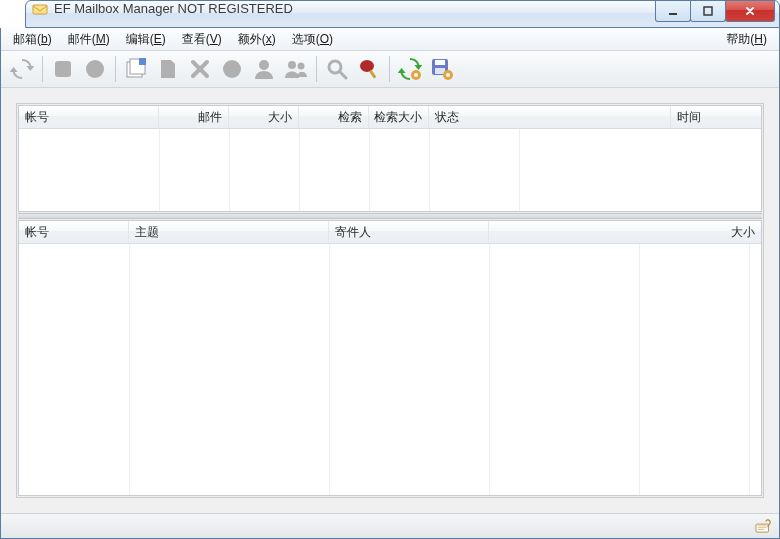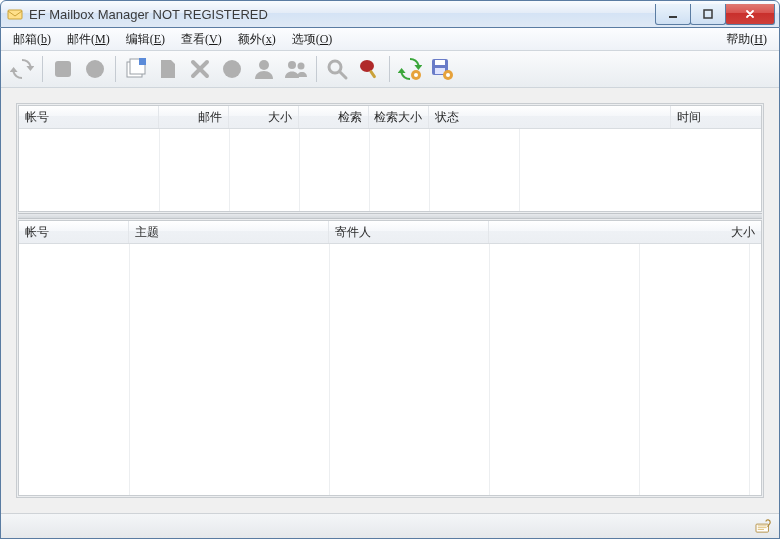--- a/index.html
+++ b/index.html
@@ -14,23 +14,24 @@
   }
 
   
   .titlebar {
     height: 28px;
     background: linear-gradient(to bottom, #f9fcff, #e4ecf7 45%, #d4e3f5 46%, #dfe9f5);
     border: 1px solid #5a7ca2;
     border-top-left-radius: 6px;
     border-top-right-radius: 6px;
     display: flex;
-    align-items: center;
+    align-items: flex-start;
     box-sizing: border-box;
     position: relative;
+    margin-left: 25px;
   }
   .titlebar .app-icon {
     width: 16px; height:16px;
     margin: 0 6px;
     display:inline-flex; align-items:center; justify-content:center;
   }
   .titlebar .title {
     color: #3b3b3b;
     font-size: 13px;
     flex: 0 0 auto;
@@ -68,21 +69,20 @@
     background: linear-gradient(to bottom,#fcfdff,#eef2f7);
     border-bottom:1px solid #d0d6dc;
     display:flex;
     align-items:center;
     padding:0 4px;
   }
   .menubar .menu-item {
     padding: 2px 8px;
     cursor:default;
     color:#1a1a1a;
-    font-family:Liberation Serif, serif;
   }
   .menubar .menu-item u { text-decoration: underline; }
   .menubar .menu-right { margin-left:auto; }
 
   
   .toolbar {
     height:36px;
     background: linear-gradient(to bottom,#fafbfc,#e9edf1);
     border-bottom:1px solid #cfd5db;
     display:flex;

